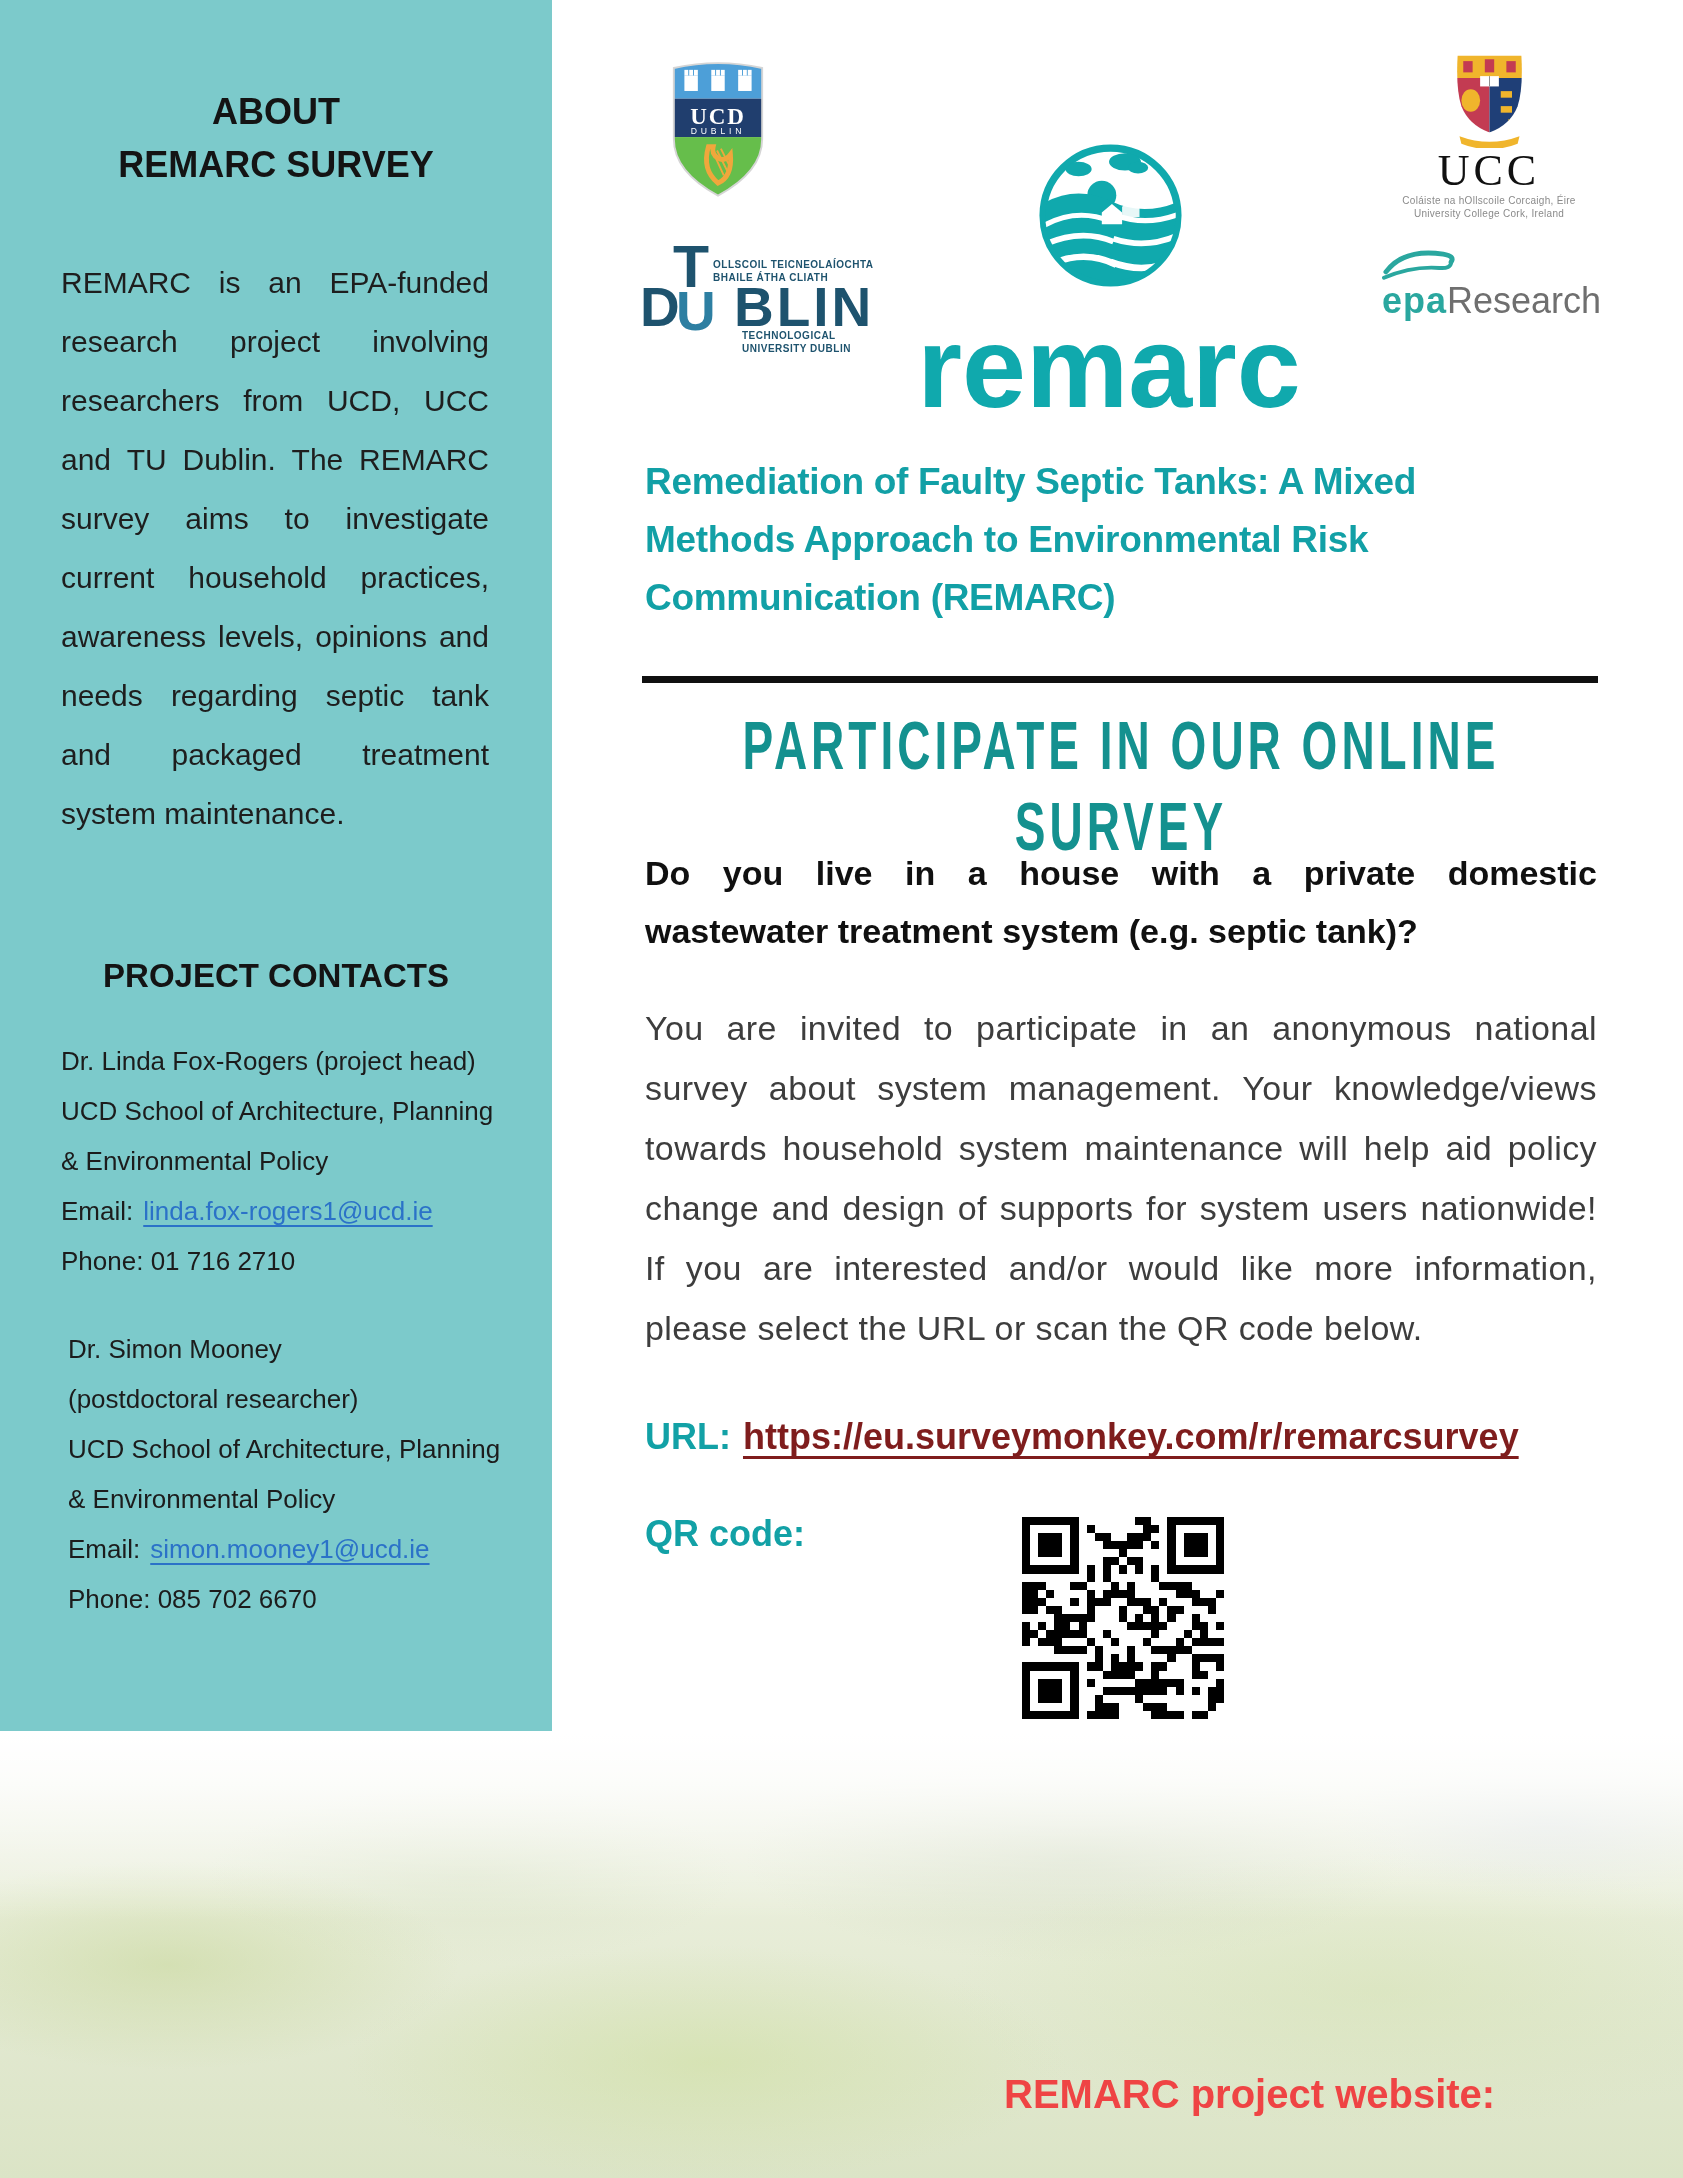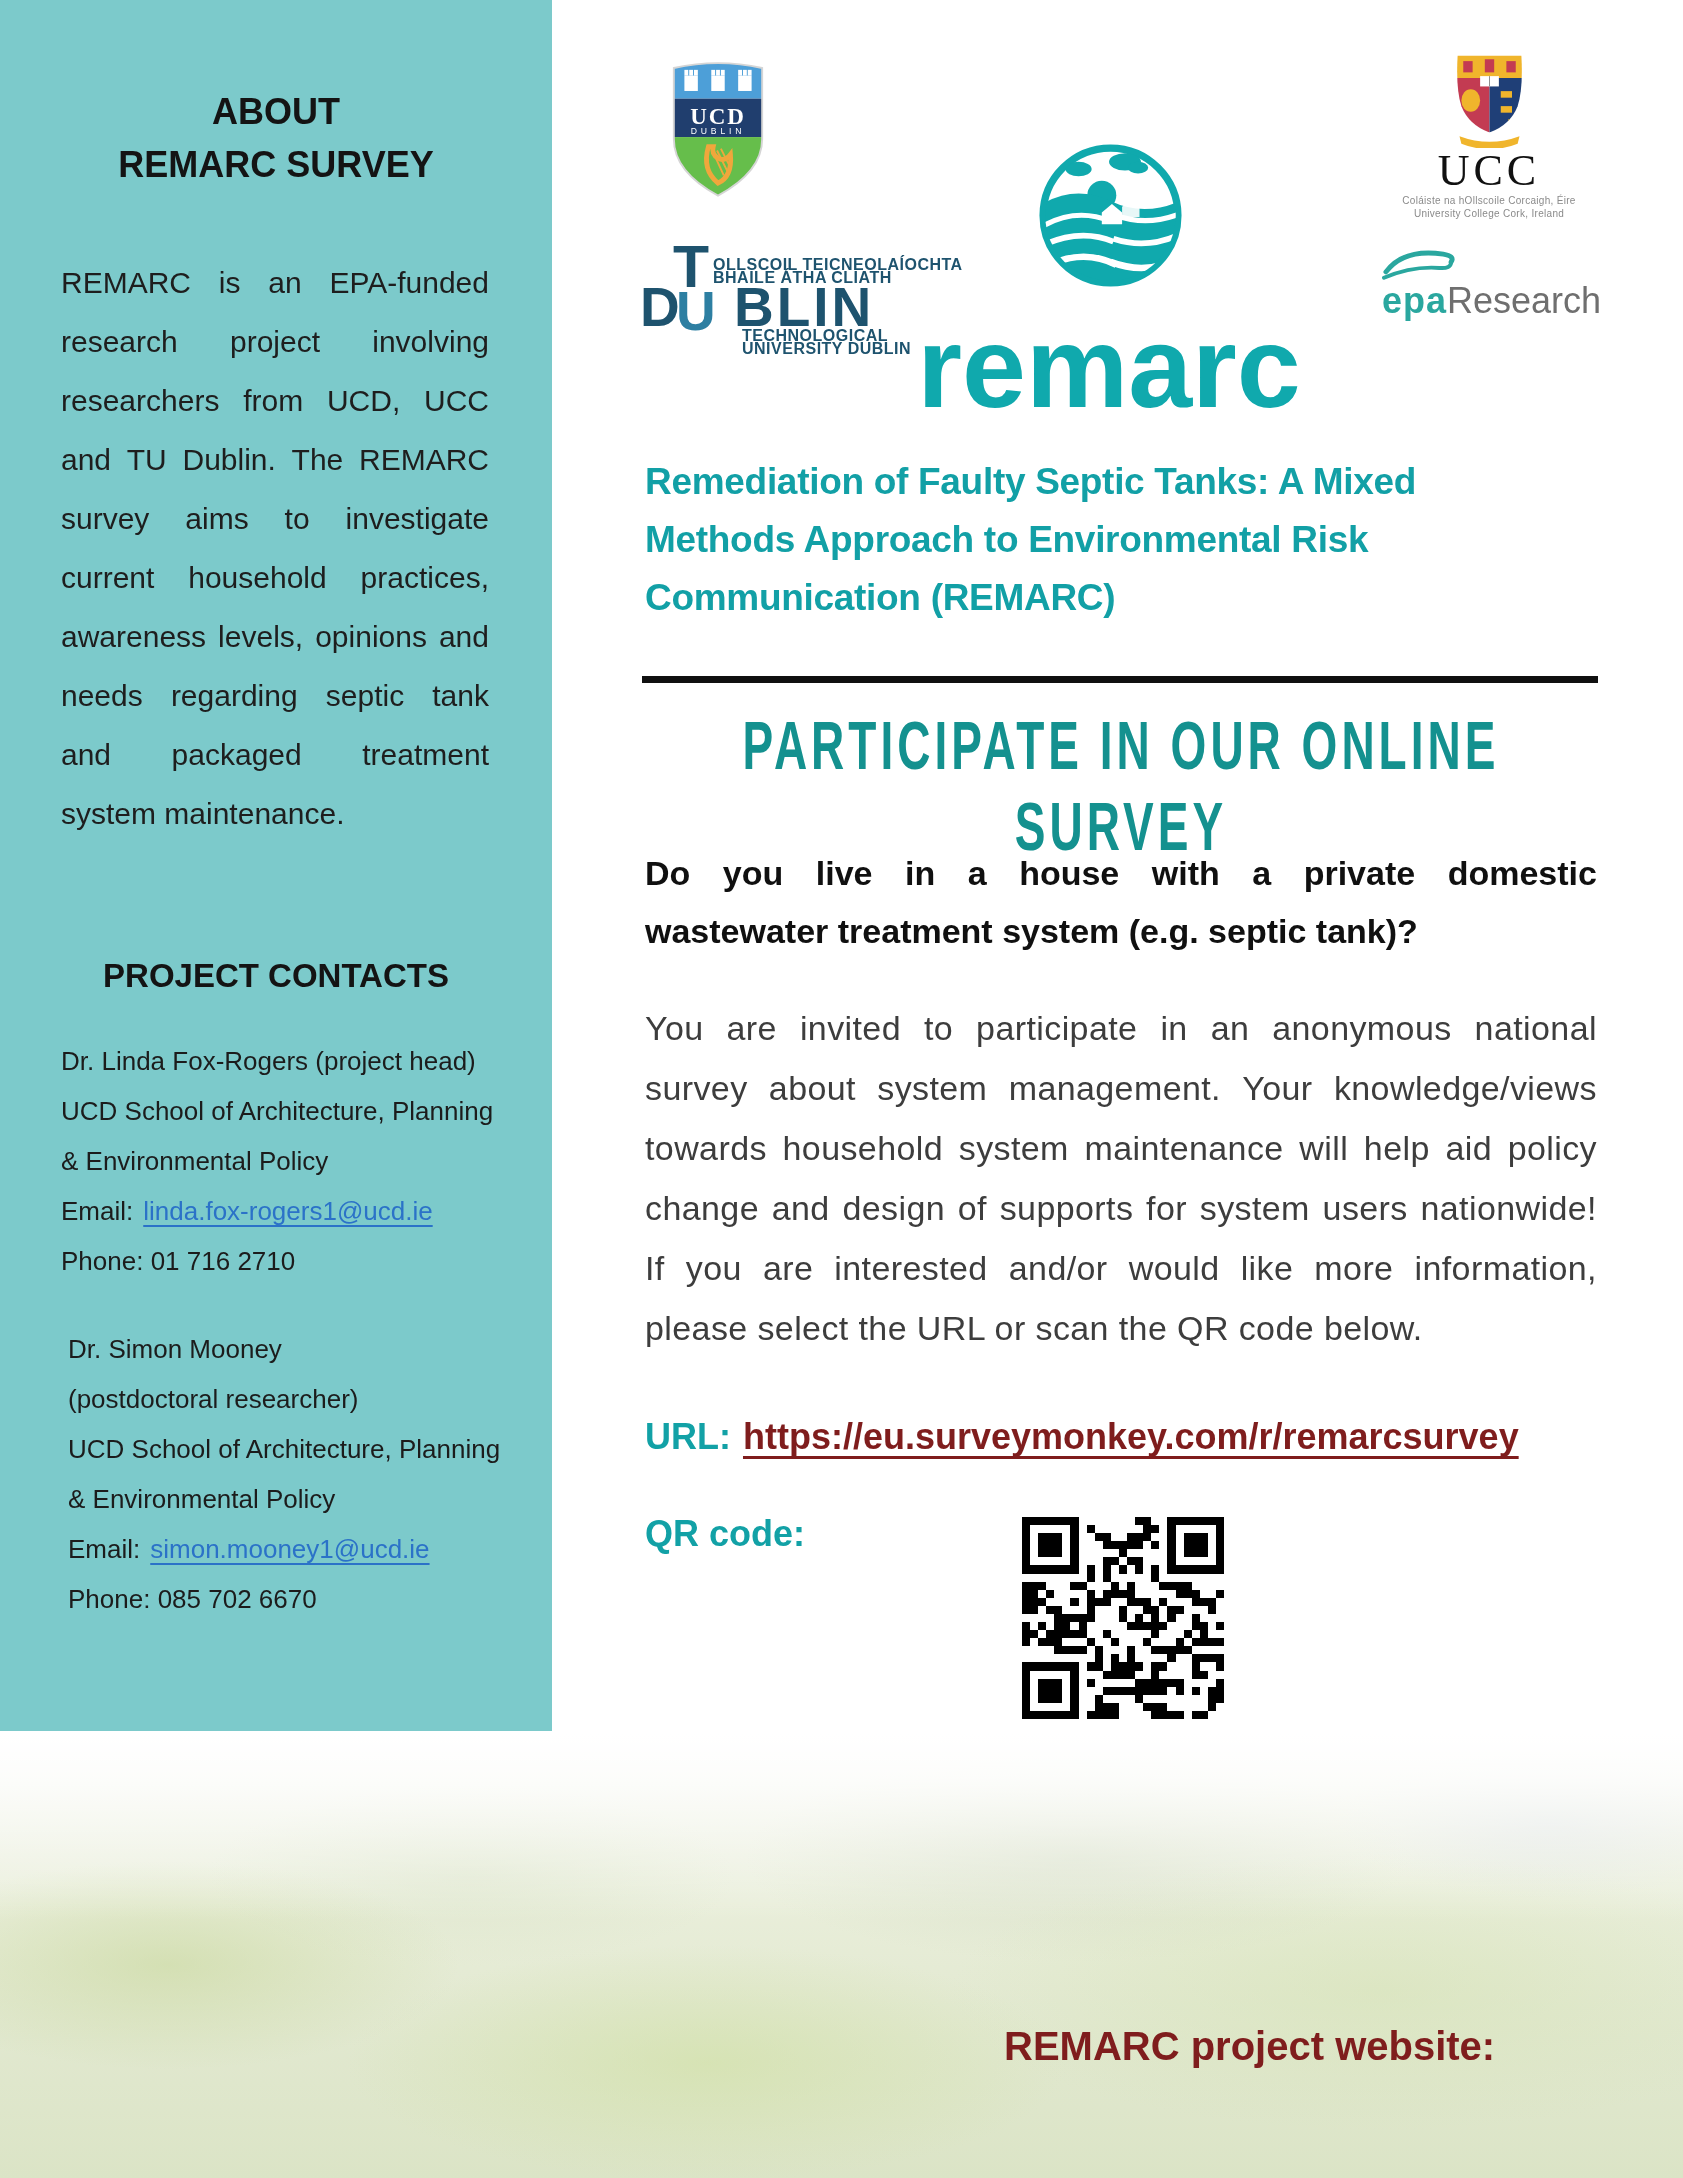--- a/index.html
+++ b/index.html
@@ -20,21 +20,21 @@
   .contact-2{top:1324px;margin-left:7px;}
   .email-link{color:#2B72C8;text-decoration:underline;text-decoration-thickness:2px;
               text-underline-offset:5px;margin-left:10px;cursor:pointer;}
 
   
   .jl{display:flex;justify-content:space-between;}
 
   
   .ucd-logo{position:absolute;left:670px;top:54px;width:96px;height:145px;}
   .tud-logo{position:absolute;left:640px;top:244px;width:193px;height:114px;color:#1E536E;}
-  .tud-cap{position:absolute;font-size:16px;font-weight:700;line-height:13px;letter-spacing:0.5px;white-space:nowrap;}
+  .tud-cap{position:absolute;font-size:10px;font-weight:700;line-height:13px;letter-spacing:0.5px;white-space:nowrap;}
   .tud-cap-top{left:73px;top:14px;}
   .tud-cap-bottom{left:102px;top:85px;}
   .tud-big{position:absolute;font-weight:700;font-size:55px;line-height:55px;}
   .tud-d{left:0;top:36px;}
   .tud-t{left:33px;top:-4px;font-size:59px;}
   .tud-u{left:36px;top:40px;color:#2D7FA2;}
   .tud-blin{left:94px;top:36px;letter-spacing:3px;}
   .remarc-icon{position:absolute;left:1038px;top:143px;width:145px;height:145px;}
   .ucc-logo{position:absolute;left:1395px;top:53px;width:188px;height:173px;text-align:center;}
   .ucc-shield{display:block;margin:0 auto;}
@@ -73,21 +73,21 @@
     background:
       linear-gradient(180deg,#ffffff 0%,rgba(255,255,255,.85) 10%,rgba(255,255,255,.45) 24%,rgba(255,255,255,0) 42%),
       radial-gradient(ellipse 416px 149px at 10% 52%,rgba(198,214,152,.55),rgba(198,214,152,0) 70%),
       radial-gradient(ellipse 515px 168px at 42% 74%,rgba(208,224,164,.6),rgba(208,224,164,0) 70%),
       radial-gradient(ellipse 614px 198px at 82% 58%,rgba(212,226,178,.5),rgba(212,226,178,0) 70%),
       radial-gradient(ellipse 475px 149px at 64% 28%,rgba(203,213,188,.45),rgba(203,213,188,0) 70%),
       radial-gradient(ellipse 376px 129px at 28% 32%,rgba(216,226,198,.5),rgba(216,226,198,0) 70%),
       radial-gradient(ellipse 297px 109px at 92% 20%,rgba(205,212,224,.4),rgba(205,212,224,0) 70%),
       linear-gradient(180deg,#f0f2e8 0%,#e9eeda 38%,#e1e8cf 68%,#dbe4c6 100%);}
   .footer-text{position:absolute;left:1004px;top:2018px;width:653px;font-weight:700;font-size:40px;line-height:56px;}
-  .website-label{color:#7f1d1d;}
+  .website-label{color:#ef4444;margin-top:48px;}
   .website-link{color:#1D55BE;text-decoration:underline;text-decoration-thickness:4px;
                 text-underline-offset:8px;cursor:pointer;display:inline-block;}
 </style>
 </head>
 <body>
 
 <div class="page">
 
   <aside class="sidebar">
     <div class="about-title">

